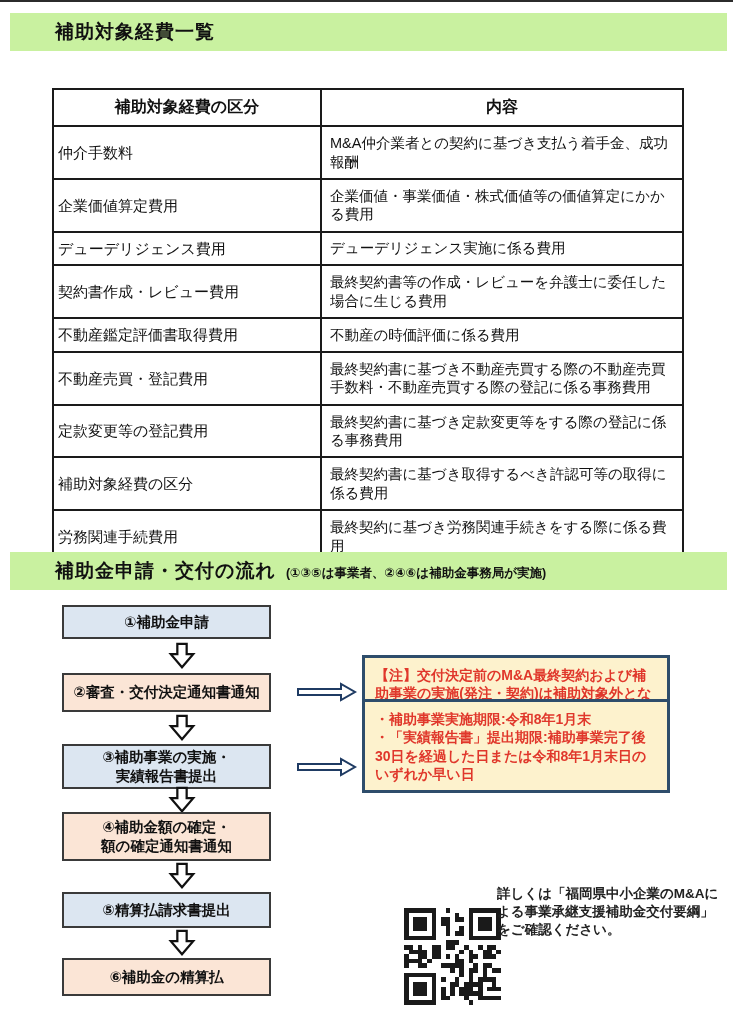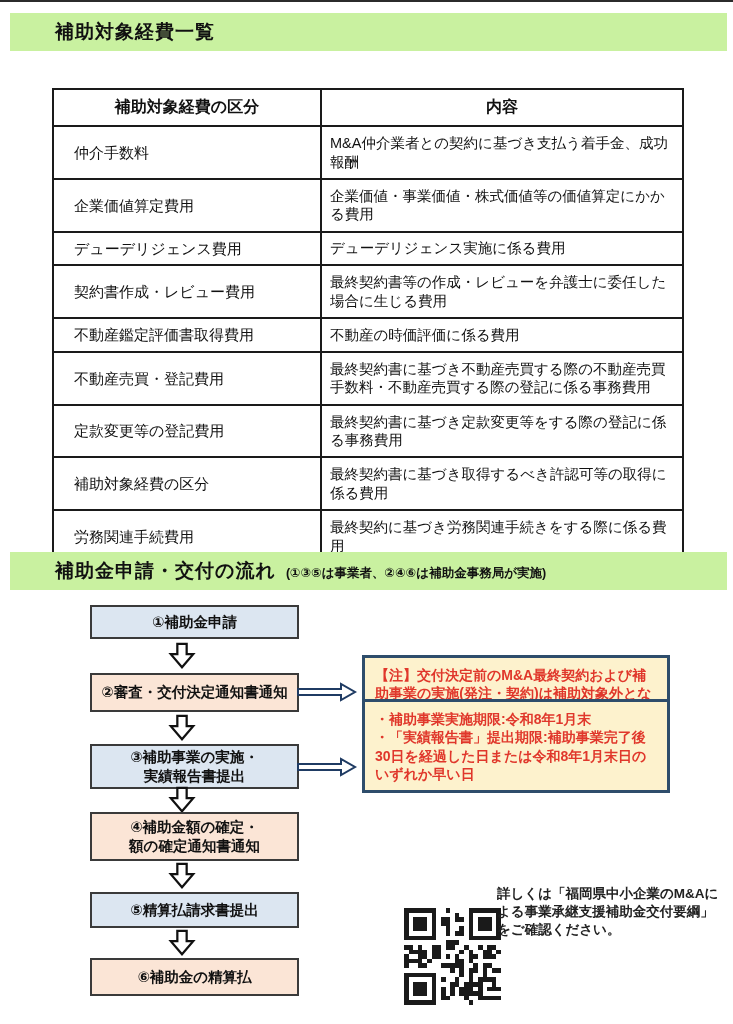--- a/index.html
+++ b/index.html
@@ -23,26 +23,26 @@
   
   .exp-table{
     position:absolute;left:52px;top:65px;width:630px;height:476px;
     border-collapse:collapse;table-layout:fixed;margin-top:23px;
   }
   .exp-table th,.exp-table td{
     border:2px solid #1a1a1a;font-size:14.5px;line-height:1.27;
     padding:5px 8px;vertical-align:middle;color:#111;
   }
   .exp-table th{font-size:16px;font-weight:bold;text-align:center;padding:6px 8px;}
-  .exp-table td.cat{padding-left:20px;font-size:15px;}
+  .exp-table td.cat{padding-left:4px;font-size:15px;}
   .col-cat{width:268px;}
   .col-desc{width:362px;}
   
   .flow-box{
-    position:absolute;left:90px;width:209px;border:2px solid #3a3a3a;
+    position:absolute;left:62px;width:209px;border:2px solid #3a3a3a;
     display:flex;flex-direction:column;align-items:center;justify-content:center;
     font-size:14.5px;font-weight:bold;color:#111;text-align:center;line-height:1.3;
     box-sizing:border-box;
   }
   .flow-box span:empty{display:none;}
   .fill-blue{background:#dce6f1;}
   .fill-peach{background:#fbe5d6;}
   .darrow{position:absolute;left:168px;width:28px;height:28px;}
   .rarrow{position:absolute;width:62px;height:22px;}
   

